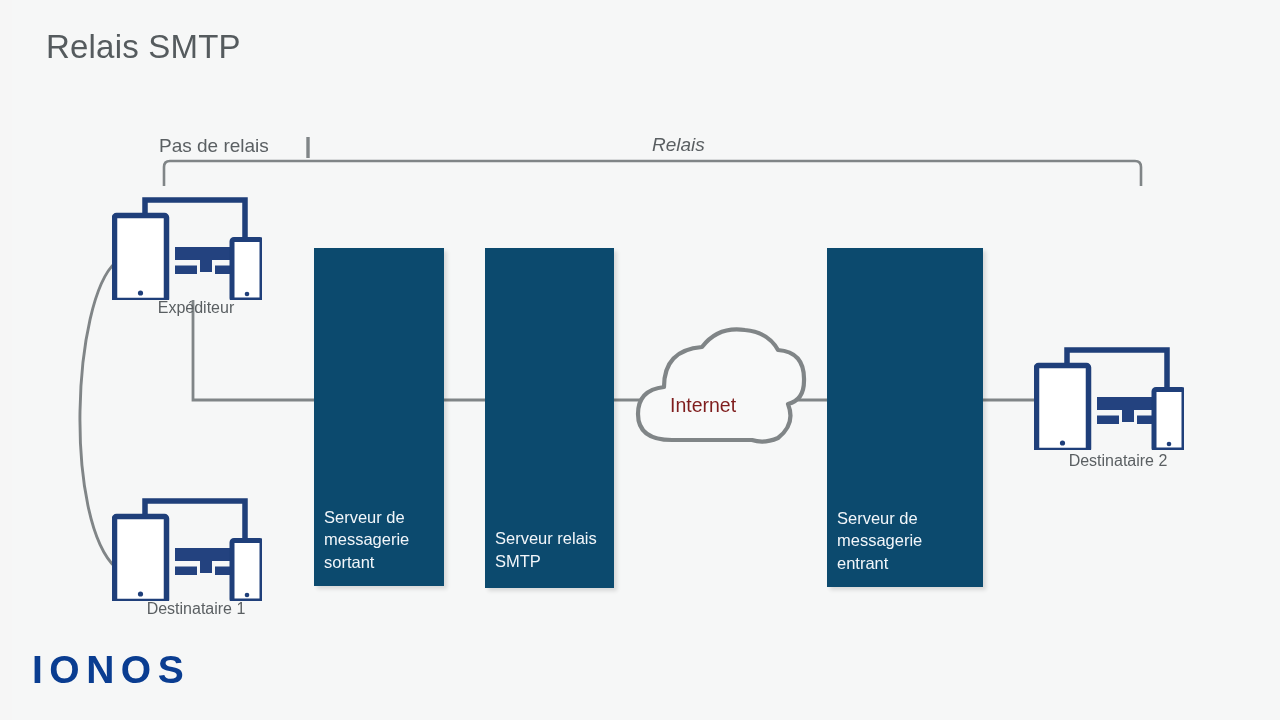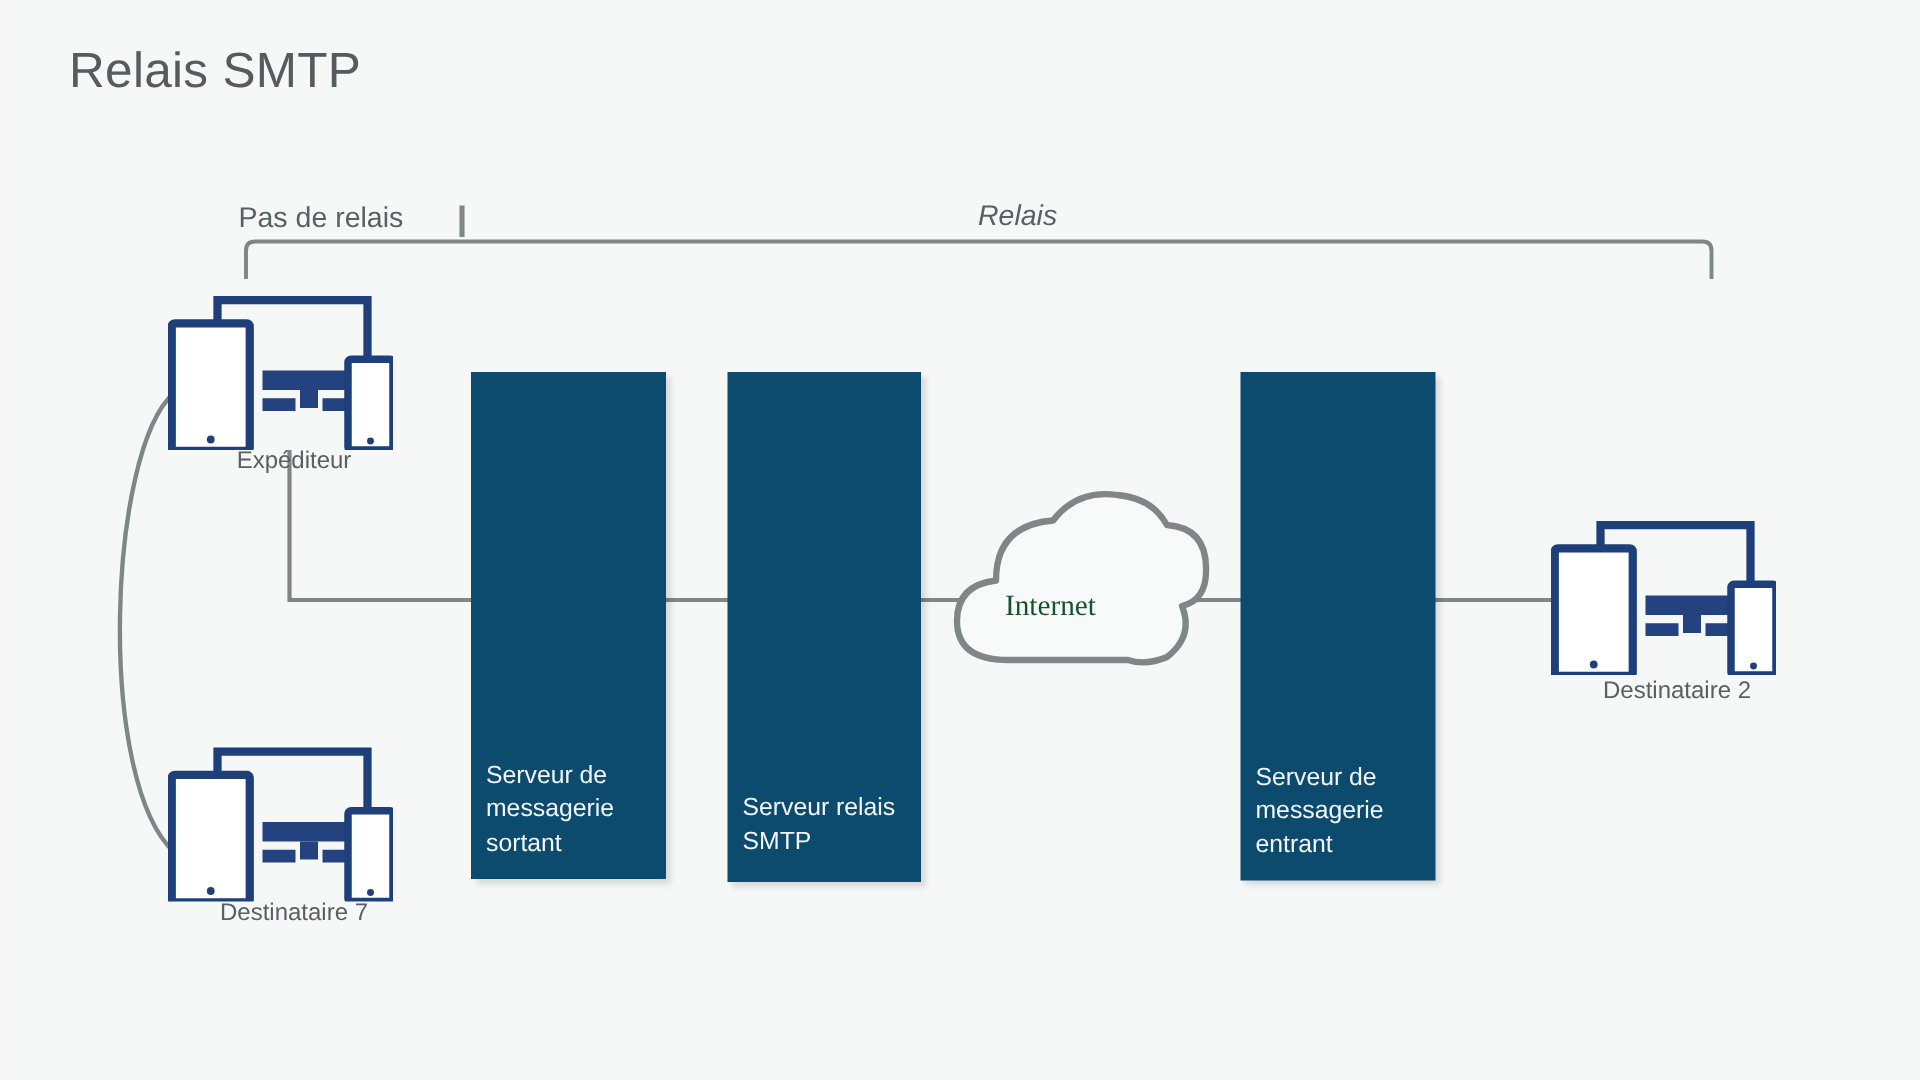--- a/index.html
+++ b/index.html
@@ -43,23 +43,23 @@
     position: absolute;
     font-size: 16px;
     color: #5a5f62;
     white-space: nowrap;
     text-align: center;
     font-family: "Liberation Sans", sans-serif;
   }
   .cloud-label {
     position: absolute;
     font-size: 19.5px;
-    color: #14532d;
-    white-space: nowrap;
-    font-family: Liberation Serif, serif;
+    color: #7f1d1d;
+    white-space: nowrap;
+    font-family: Liberation Sans, sans-serif;
     text-align: right;
   }
   .server-box {
     position: absolute;
     background: #0c4a6e;
     box-shadow: 3px 3px 4px rgba(0,0,0,0.12);
   }
   .server-caption {
     position: absolute;
     left: 10px;
@@ -176,24 +176,25 @@
   <div class="bracket-label" style="left:640px; top:134px;font-style:italic;">Relais</div>
 
   <div class="server-box" style="left:302px; top:248px; width:130px; height:338px;">
     <div class="server-caption" style="bottom:13px;">Serveur de messagerie sortant</div>
   </div>
 
   <div class="server-box" style="left:473px; top:248px; width:129px; height:340px;">
     <div class="server-caption" style="bottom:16px;">Serveur relais SMTP</div>
   </div>
 
-  <div class="server-box" style="left:815px; top:248px; width:130px; height:339px;">
+  <div class="server-box" style="left:815px; top:248px; width:156px; height:339px;">
     <div class="server-caption" style="bottom:13px;">Serveur de messagerie entrant</div>
   </div>
 
   <div class="cloud-label" style="left:658px; top:394px;">Internet</div>
 
   <div class="device-label" style="left:84px; top:299px; width:200px;">Expéditeur</div>
-  <div class="device-label" style="left:84px; top:600px; width:200px;">Destinataire 7</div>
+  <div class="device-label" style="left:84px; top:600px; width:200px;">Destinataire 1</div>
   <div class="device-label" style="left:1006px; top:452px; width:200px;">Destinataire 2</div>
 
+  <div class="logo">IONOS</div>
 
 </div>
 
 </body></html>

